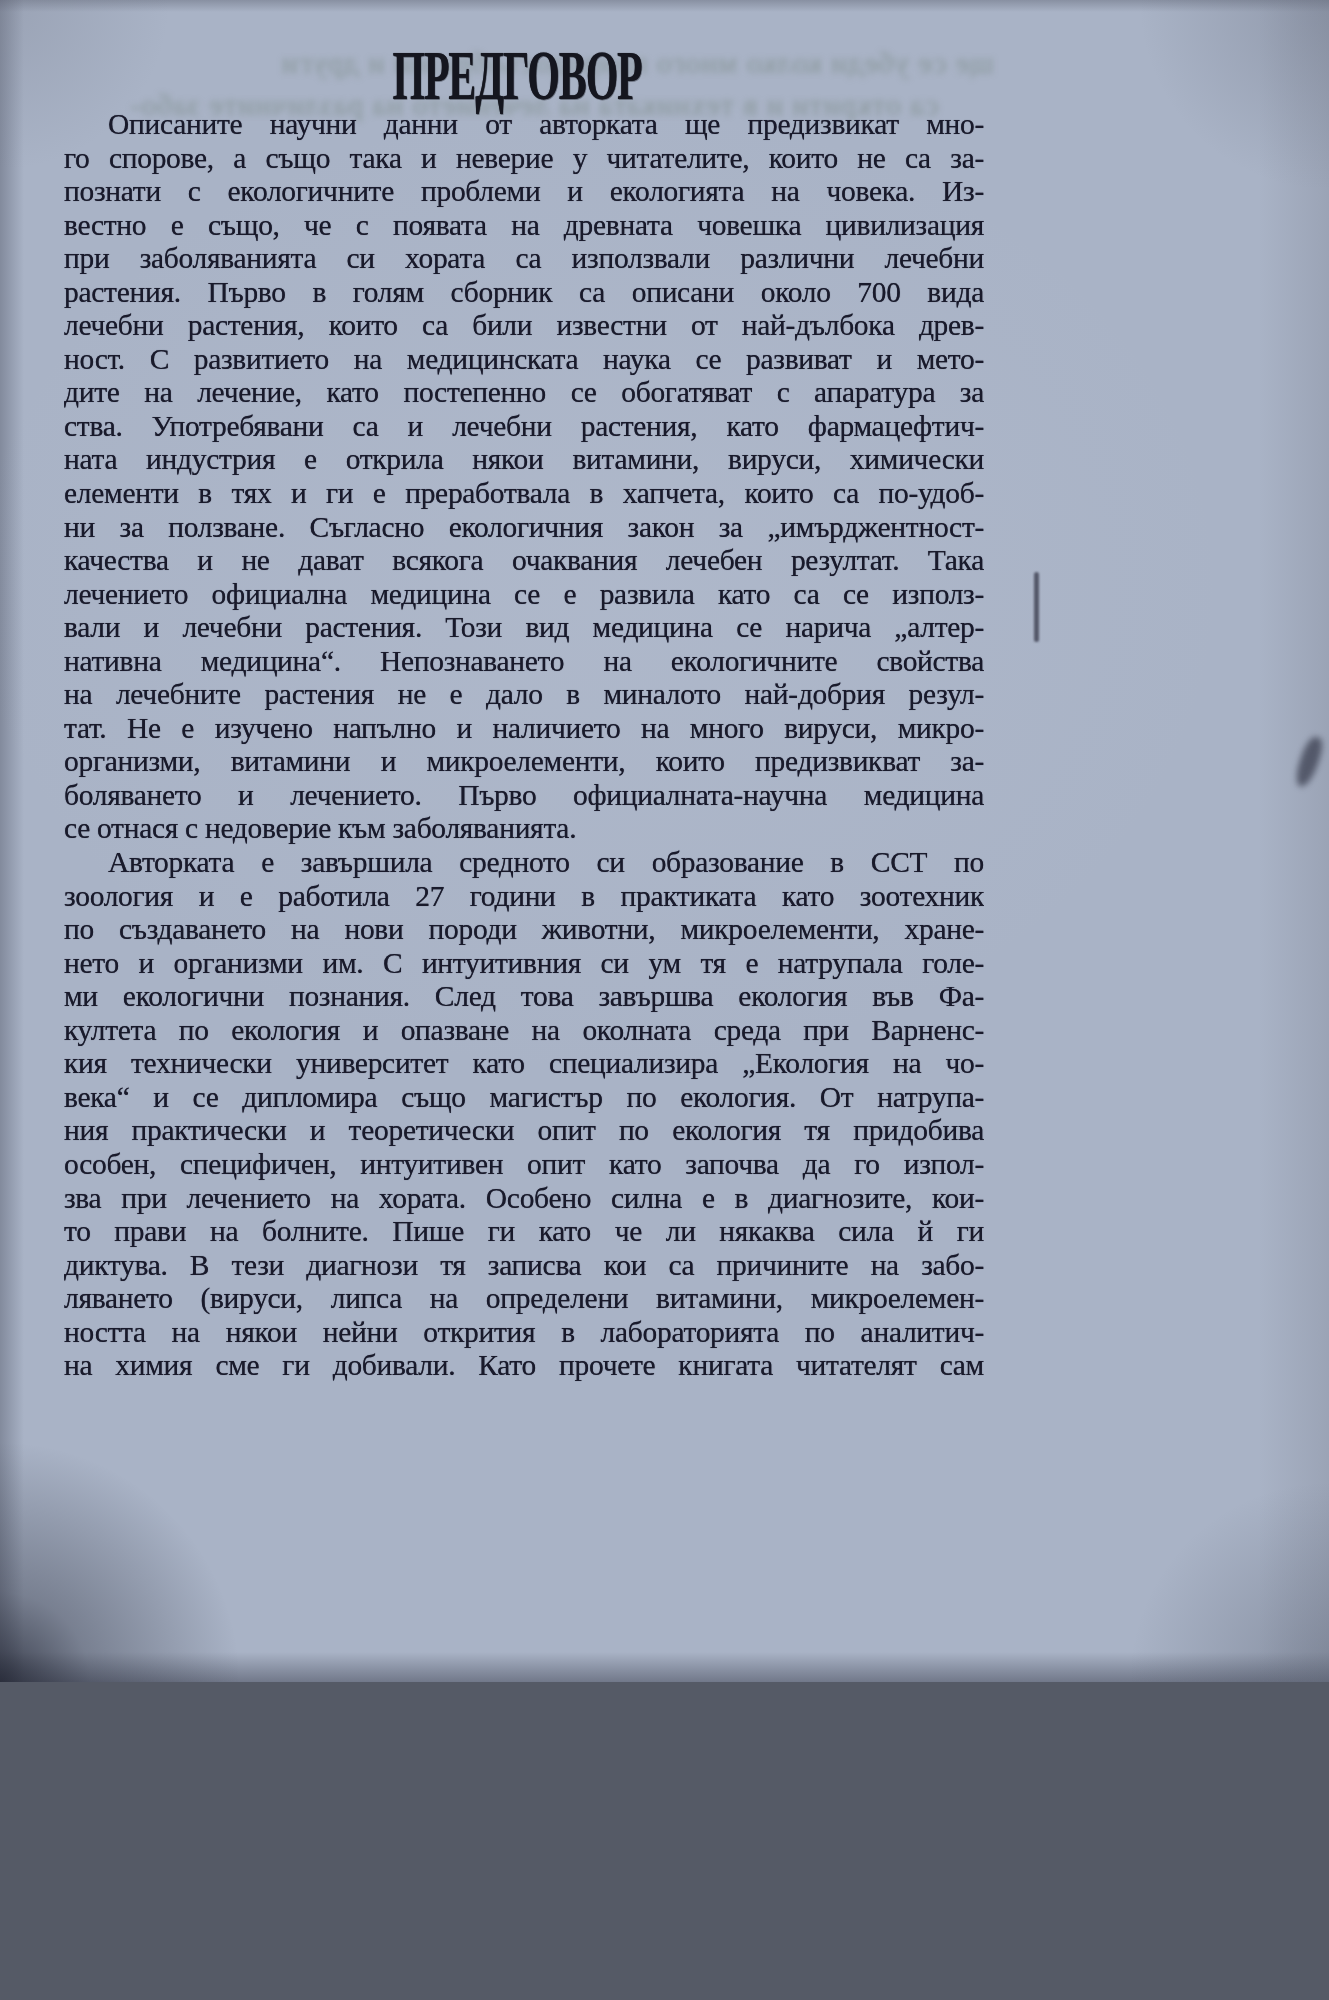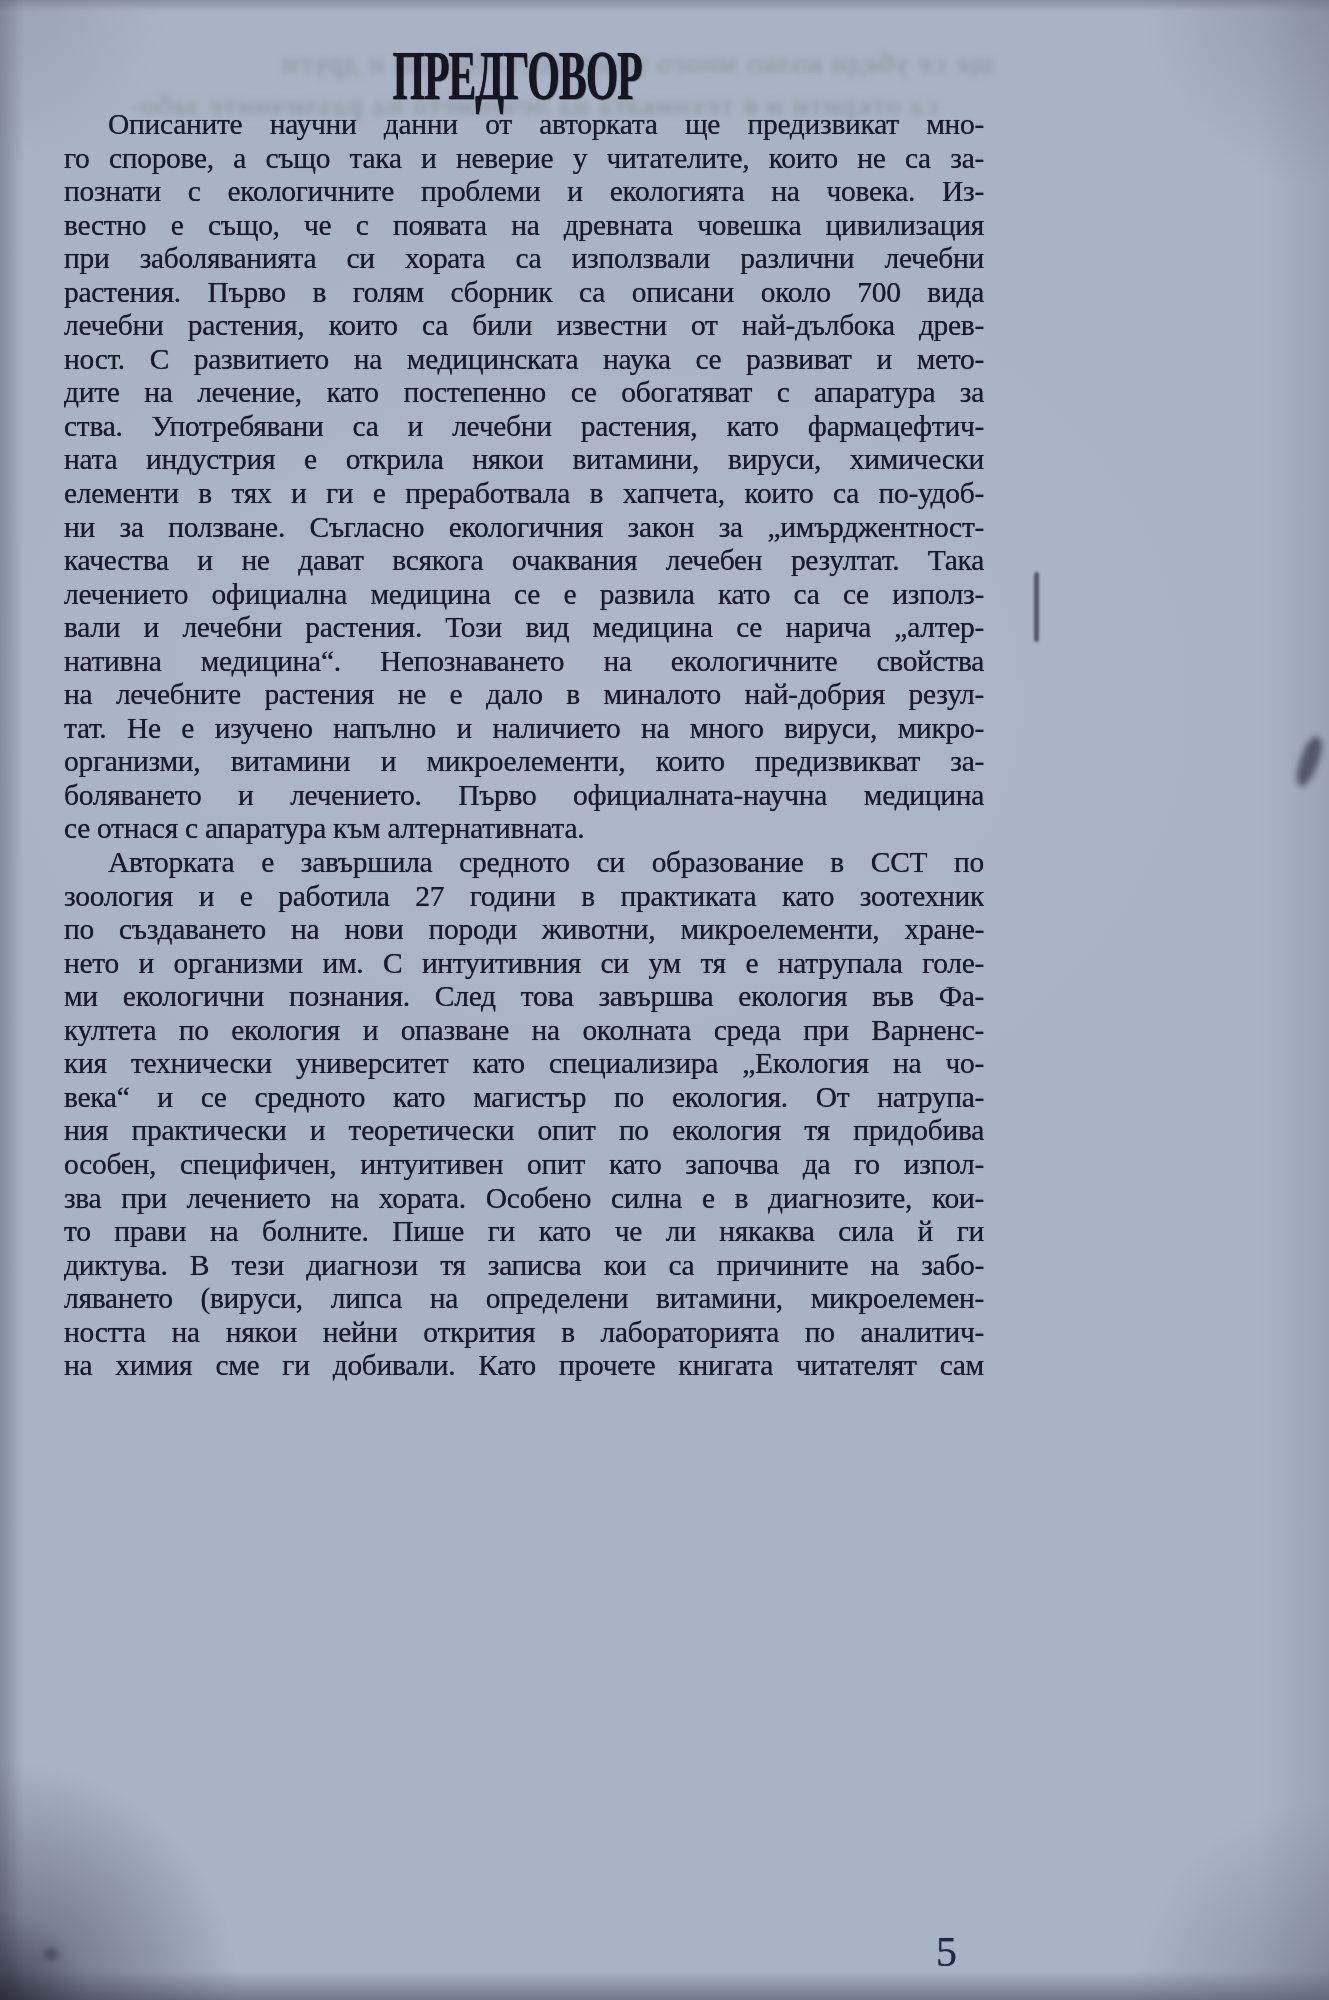--- a/index.html
+++ b/index.html
@@ -1,18 +1,18 @@
 <!DOCTYPE html>
 <html><head>
 <meta charset="utf-8">
 <style>
   html,body{margin:0;padding:0;background:#555a66;}
   .page{
     position:relative;
-    width:1329px;height:2000px;
+    width:1329px;height:1682px;
     overflow:hidden;
     background-color:#a9b3c6;
     background-image:
       radial-gradient(circle at 0% 100%, rgba(30,33,46,0.8) 0px, rgba(30,33,46,0.35) 90px, rgba(30,33,46,0) 240px),
       radial-gradient(circle at 100% 100%, rgba(70,76,92,0.35) 0px, rgba(70,76,92,0) 200px),
       radial-gradient(circle at 100% 0%, rgba(98,104,120,0.35) 0px, rgba(98,104,120,0) 190px),
       radial-gradient(circle at 0% 0%, rgba(118,124,140,0.30) 0px, rgba(118,124,140,0) 170px),
       radial-gradient(ellipse 900px 700px at 45% 35%, rgba(190,198,214,0.25) 0%, rgba(190,198,214,0) 70%),
       linear-gradient(to right, rgba(72,77,94,0.40) 0px, rgba(72,77,94,0) 24px),
       linear-gradient(to left, rgba(122,128,144,0.30) 0px, rgba(122,128,144,0) 70px),
@@ -102,29 +102,29 @@
       <div class="line">елементи в тях и ги е преработвала в хапчета, които са по-удоб-</div>
       <div class="line">ни за ползване. Съгласно екологичния закон за „имърджентност-</div>
       <div class="line">качества и не дават всякога очаквания лечебен резултат. Така</div>
       <div class="line">лечението официална медицина се е развила като са се използ-</div>
       <div class="line">вали и лечебни растения. Този вид медицина се нарича „алтер-</div>
       <div class="line">нативна медицина“. Непознаването на екологичните свойства</div>
       <div class="line">на лечебните растения не е дало в миналото най-добрия резул-</div>
       <div class="line">тат. Не е изучено напълно и наличието на много вируси, микро-</div>
       <div class="line">организми, витамини и микроелементи, които предизвикват за-</div>
       <div class="line">боляването и лечението. Първо официалната-научна медицина</div>
-      <div class="line flush">се отнася с апаратура към алтернативната.</div>
+      <div class="line flush">се отнася с недоверие към заболяванията.</div>
       <div class="line indent">Авторката е завършила средното си образование в ССТ по</div>
       <div class="line">зоология и е работила 27 години в практиката като зоотехник</div>
       <div class="line">по създаването на нови породи животни, микроелементи, хране-</div>
       <div class="line">нето и организми им. С интуитивния си ум тя е натрупала голе-</div>
       <div class="line">ми екологични познания. След това завършва екология във Фа-</div>
       <div class="line">култета по екология и опазване на околната среда при Варненс-</div>
       <div class="line">кия технически университет като специализира „Екология на чо-</div>
-      <div class="line">века“ и се средното като магистър по екология. От натрупа-</div>
+      <div class="line">века“ и се дипломира също магистър по екология. От натрупа-</div>
       <div class="line">ния практически и теоретически опит по екология тя придобива</div>
       <div class="line">особен, специфичен, интуитивен опит като започва да го изпол-</div>
       <div class="line">зва при лечението на хората. Особено силна е в диагнозите, кои-</div>
       <div class="line">то прави на болните. Пише ги като че ли някаква сила й ги</div>
       <div class="line">диктува. В тези диагнози тя записва кои са причините на забо-</div>
       <div class="line">ляването (вируси, липса на определени витамини, микроелемен-</div>
       <div class="line">ността на някои нейни открития в лабораторията по аналитич-</div>
       <div class="line">на химия сме ги добивали. Като прочете книгата читателят сам</div>
     </div>
   <div class="page-number">5</div>

